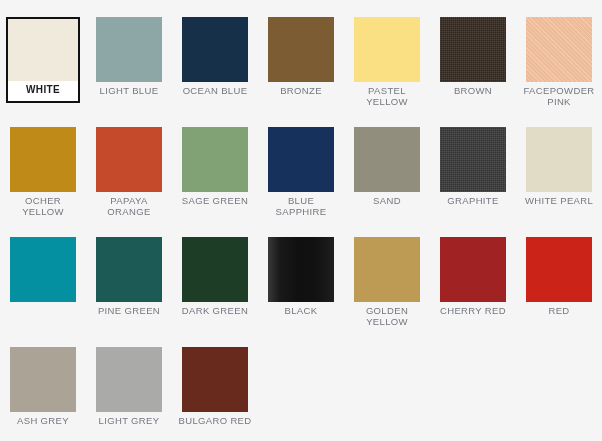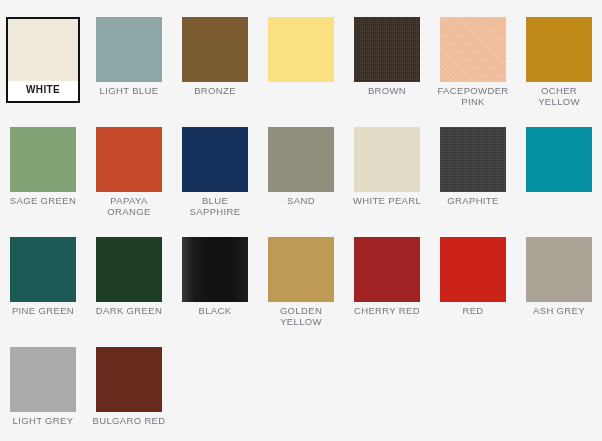--- a/index.html
+++ b/index.html
@@ -144,27 +144,34 @@
       </div>
     </div>
     <div class="swatch">
       <div class="swatch-frame">
         <div class="swatch-chip " style="background: rgb(141, 166, 166);"></div>
         <div class="swatch-label">LIGHT BLUE</div>
       </div>
     </div>
     <div class="swatch">
       <div class="swatch-frame">
+        <div class="swatch-chip " style="background: rgb(21, 48, 72);"></div>
+        <div class="swatch-label">OCEAN BLUE</div>
+      </div>
+    </div>
+    <div class="swatch">
+      <div class="swatch-frame">
         <div class="swatch-chip " style="background: rgb(124, 92, 51);"></div>
         <div class="swatch-label">BRONZE</div>
       </div>
     </div>
     <div class="swatch">
       <div class="swatch-frame">
         <div class="swatch-chip " style="background: rgb(251, 224, 131);"></div>
+        <div class="swatch-label">PASTEL YELLOW</div>
       </div>
     </div>
     <div class="swatch">
       <div class="swatch-frame">
         <div class="swatch-chip tex-noise" style="background: rgb(53, 43, 33);"></div>
         <div class="swatch-label">BROWN</div>
       </div>
     </div>
     <div class="swatch">
       <div class="swatch-frame">
@@ -173,56 +180,56 @@
       </div>
     </div>
     <div class="swatch">
       <div class="swatch-frame">
         <div class="swatch-chip " style="background: rgb(192, 138, 24);"></div>
         <div class="swatch-label">OCHER YELLOW</div>
       </div>
     </div>
     <div class="swatch">
       <div class="swatch-frame">
+        <div class="swatch-chip " style="background: rgb(196, 74, 43);"></div>
+        <div class="swatch-label">PAPAYA ORANGE</div>
+      </div>
+    </div>
+    <div class="swatch">
+      <div class="swatch-frame">
         <div class="swatch-chip " style="background: rgb(129, 162, 116);"></div>
         <div class="swatch-label">SAGE GREEN</div>
       </div>
     </div>
     <div class="swatch">
       <div class="swatch-frame">
-        <div class="swatch-chip " style="background: rgb(196, 74, 43);"></div>
-        <div class="swatch-label">PAPAYA ORANGE</div>
-      </div>
-    </div>
-    <div class="swatch">
-      <div class="swatch-frame">
         <div class="swatch-chip " style="background: rgb(22, 49, 92);"></div>
         <div class="swatch-label">BLUE SAPPHIRE</div>
       </div>
     </div>
     <div class="swatch">
       <div class="swatch-frame">
         <div class="swatch-chip " style="background: rgb(146, 142, 126);"></div>
         <div class="swatch-label">SAND</div>
       </div>
     </div>
     <div class="swatch">
       <div class="swatch-frame">
+        <div class="swatch-chip tex-noise" style="background: rgb(58, 58, 58);"></div>
+        <div class="swatch-label">GRAPHITE</div>
+      </div>
+    </div>
+    <div class="swatch">
+      <div class="swatch-frame">
         <div class="swatch-chip " style="background: rgb(224, 220, 198);"></div>
         <div class="swatch-label">WHITE PEARL</div>
       </div>
     </div>
     <div class="swatch">
       <div class="swatch-frame">
-        <div class="swatch-chip tex-noise" style="background: rgb(58, 58, 58);"></div>
-        <div class="swatch-label">GRAPHITE</div>
-      </div>
-    </div>
-    <div class="swatch">
-      <div class="swatch-frame">
         <div class="swatch-chip " style="background: rgb(4, 144, 160);"></div>
       </div>
     </div>
     <div class="swatch">
       <div class="swatch-frame">
         <div class="swatch-chip " style="background: rgb(27, 90, 85);"></div>
         <div class="swatch-label">PINE GREEN</div>
       </div>
     </div>
     <div class="swatch">

